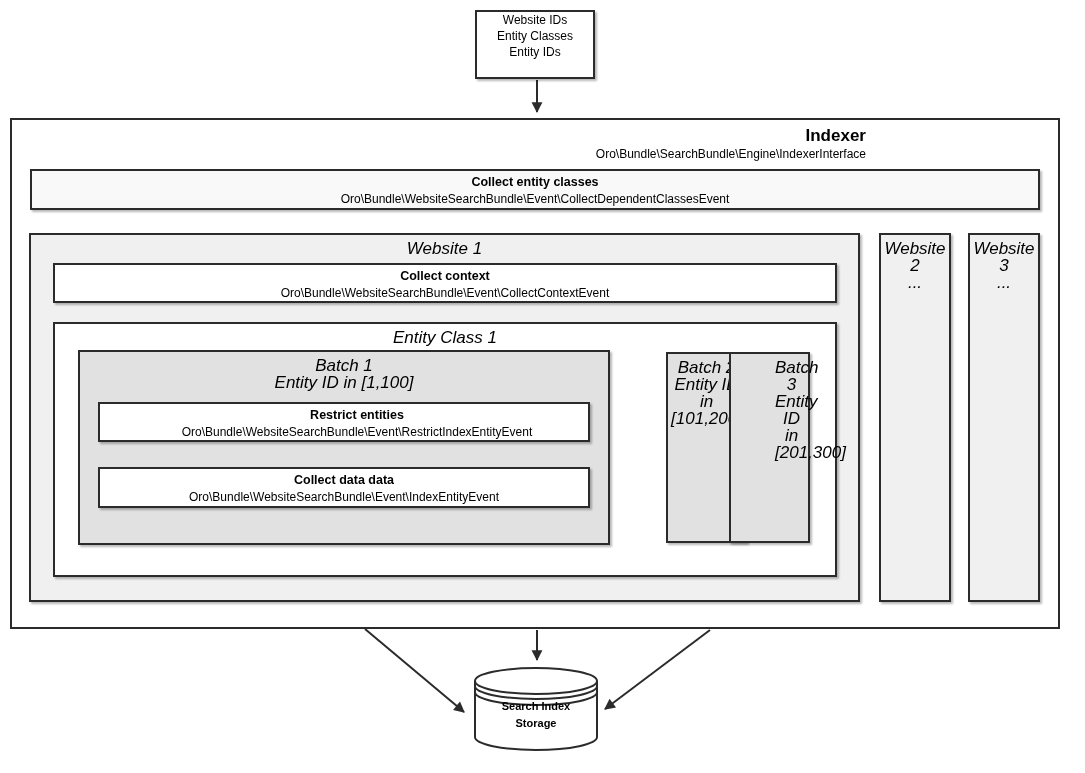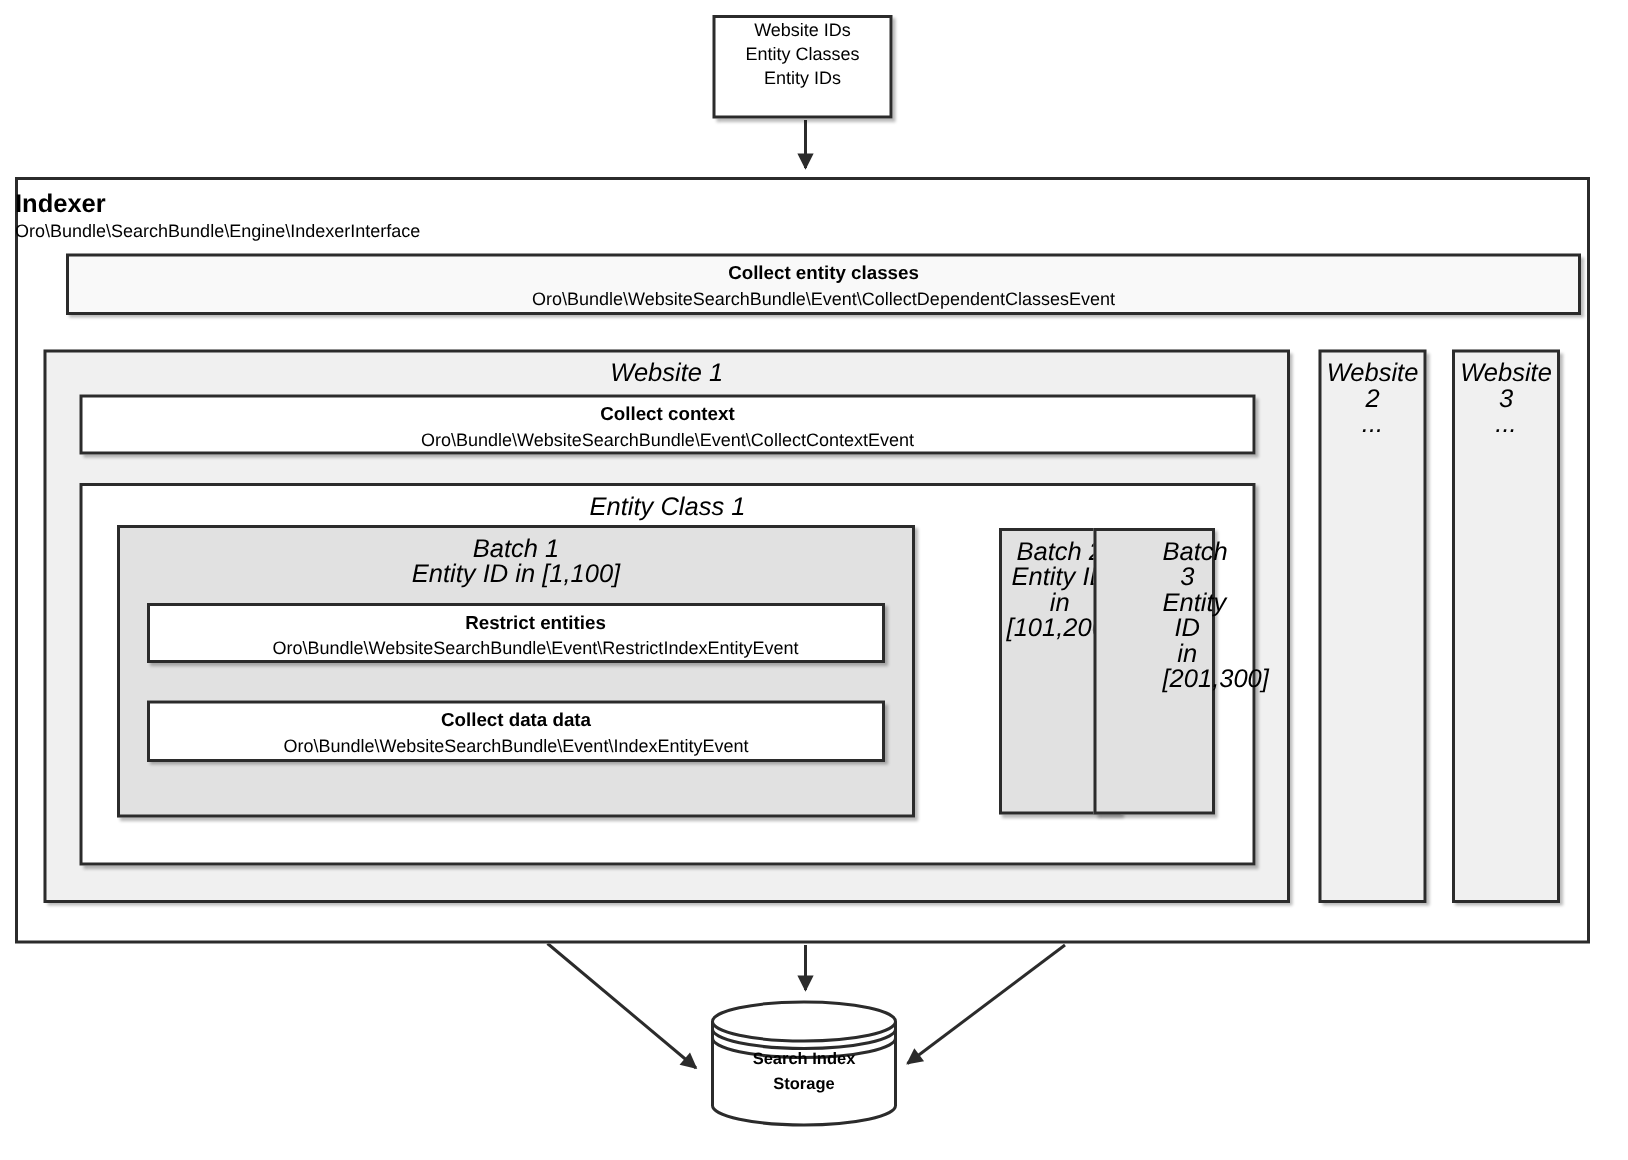--- a/index.html
+++ b/index.html
@@ -18,22 +18,22 @@
   .t{font-size:12px;line-height:16px;}
   .t-bold{font-size:12.5px;line-height:17px;font-weight:bold;}
   .t-italic{font-size:17px;line-height:17px;font-style:italic;}
   .big-title{font-size:17px;line-height:20px;font-weight:bold;}
   .bar{padding-top:3px;}
   .pad-top{padding-top:0;}
   .label-top{padding-top:5px;}
   
   #input-box{left:475px;top:10px;width:120px;height:69px;}
   #indexer-box{left:10px;top:118px;width:1050px;height:511px;box-shadow:none;}
-  #indexer-head{position:absolute;left:10px;top:126px;width:856px;text-align:left;}
-  #cec-bar{left:30px;top:169px;width:1010px;height:41px;margin-left:14px;}
+  #indexer-head{position:absolute;left:10px;top:126px;width:856px;text-align:right;}
+  #cec-bar{left:30px;top:169px;width:1010px;height:41px;}
   #website1-box{left:29px;top:233px;width:831px;height:369px;}
   #cc-bar{left:53px;top:263px;width:784px;height:40px;}
   #ec1-box{left:53px;top:322px;width:784px;height:255px;}
   #batch1-box{left:78px;top:350px;width:532px;height:195px;}
   #re-bar{left:98px;top:402px;width:492px;height:40px;padding-left:26px;}
   #cid-bar{left:98px;top:467px;width:492px;height:41px;}
   #batch2-box{left:666px;top:352px;width:81px;height:191px;}
   #batch3-box{left:729px;top:352px;width:81px;height:191px;padding-left:44px;}
   #website2-box{left:879px;top:233px;width:72px;height:369px;}
   #website3-box{left:968px;top:233px;width:72px;height:369px;}

